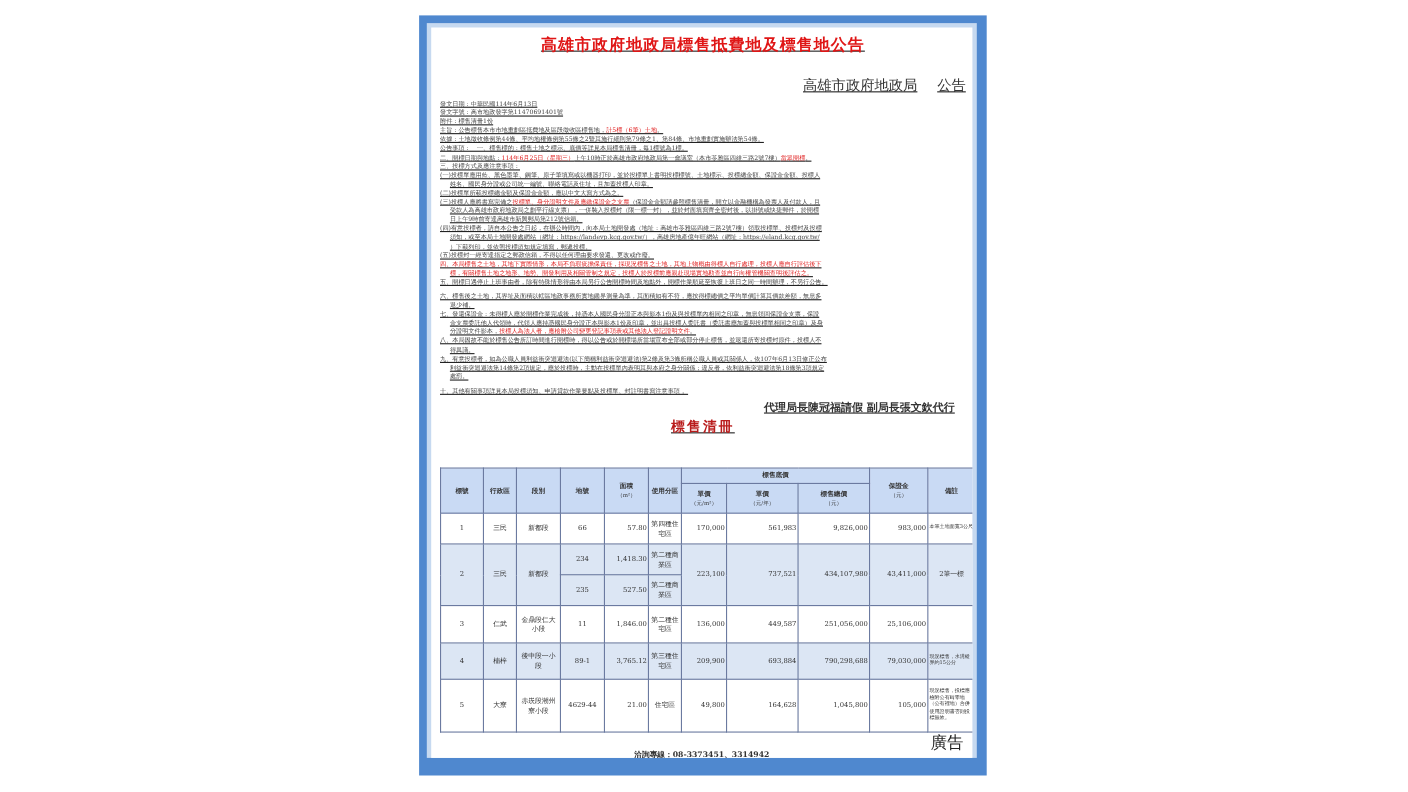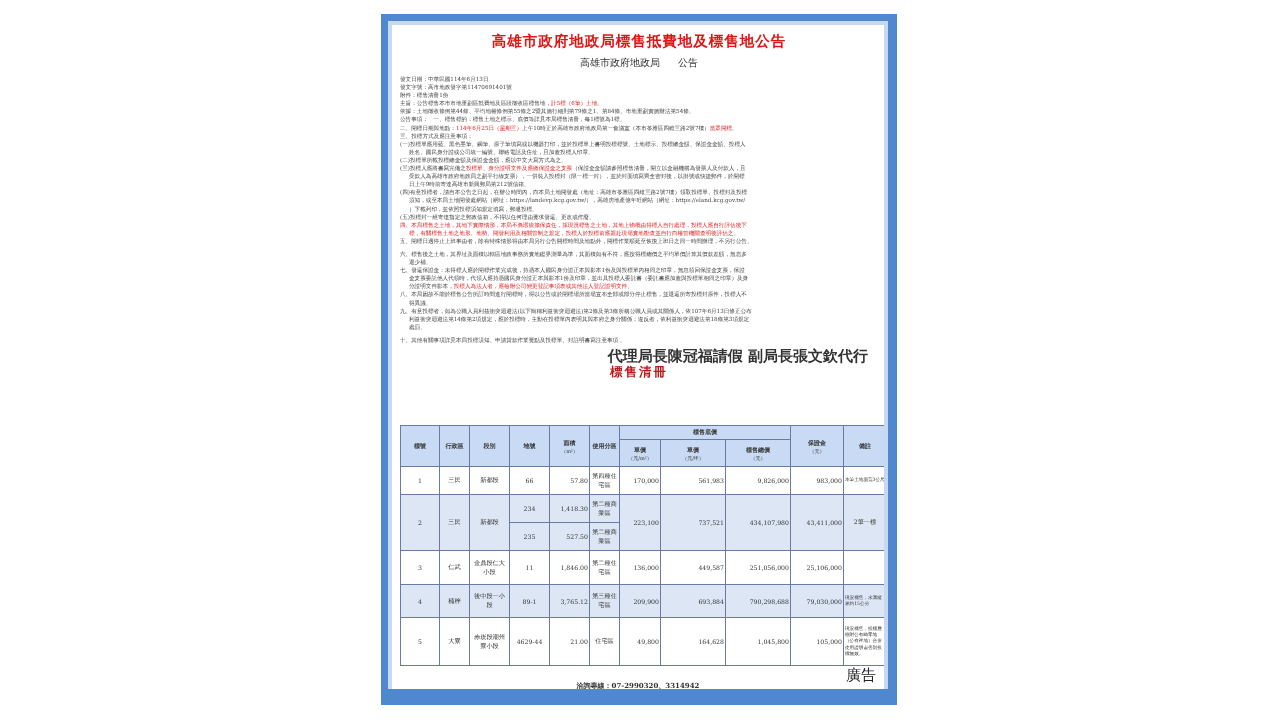--- a/index.html
+++ b/index.html
@@ -9,39 +9,40 @@
   .frame {
     position: absolute; left: 381px; top: 14px; width: 516px; height: 691px;
     background: #4f88cf; padding: 7px 9px 16px 7px;
   }
   .frame-inner {
     width: 100%; height: 100%; background: #c6d9f0; padding: 4px 4px 0 4px;
   }
   .paper {
     width: 100%; height: 100%; background: #ffffff; position: relative; overflow: hidden;
     padding: 6px 6px 0 8px;
+    text-decoration: underline;
   }
 
   .title {
     text-align: center; color: #e01616; font-weight: bold; font-size: 14.5px;
     letter-spacing: 1px; line-height: 20px; margin-top: 0px;
   }
   .subtitle {
-    text-align: center; font-size: 10px; line-height: 16px; margin-top: 4px; margin-bottom: 4px; color: #333;
+    text-align: right; font-size: 13px; line-height: 16px; margin-top: 20px; margin-bottom: 4px; color: #333;
   }
   .subtitle span.gap { display: inline-block; width: 18px; }
 
   .body-text { font-size: 5.6px; line-height: 8.1px; color: #444; }
   .body-text .ln { white-space: nowrap; overflow: hidden; }
   .body-text .ind { padding-left: 9px; }
   .red { color: #e02020; }
   .body-text .blank { height: 5px; }
 
   .sign {
-    text-align: right; font-size: 15px; font-weight: bold; line-height: 12px; margin-top: 6px; padding-right: 10px; color: #333;
+    text-align: right; font-size: 10px; font-weight: bold; line-height: 12px; margin-top: 6px; padding-right: 10px; color: #333;
   }
   .list-title {
     text-align: center; font-size: 12.5px; font-weight: bold; line-height: 16px; letter-spacing: 2px; color: #b91c1c; margin-top: 2px;
   }
 
   table.sale {
     border-collapse: collapse; position: absolute; left: 8px; top: 400px; width: 486px;
     table-layout: fixed; font-size: 6.2px; color: #333;
   }
   table.sale td, table.sale th {
@@ -216,20 +217,20 @@
           <td class="num">49,800</td>
           <td class="num">164,628</td>
           <td class="num">1,045,800</td>
           <td class="num">105,000</td>
           <td class="note">現況標售，投標應檢附公有畸零地（公有裡地）合併使用證明書否則投標無效。</td>
         </tr>
       </tbody>
         </table>
 
       <div class="footer">
-        <div class="hot">洽詢專線：07-2990320、3314942</div>
+        <div class="hot">洽詢專線：08-3373451、3314942</div>
 
       </div>
       <div class="ad">廣告</div>
 
     </div>
   </div>
 </div>
 
 </body></html>

